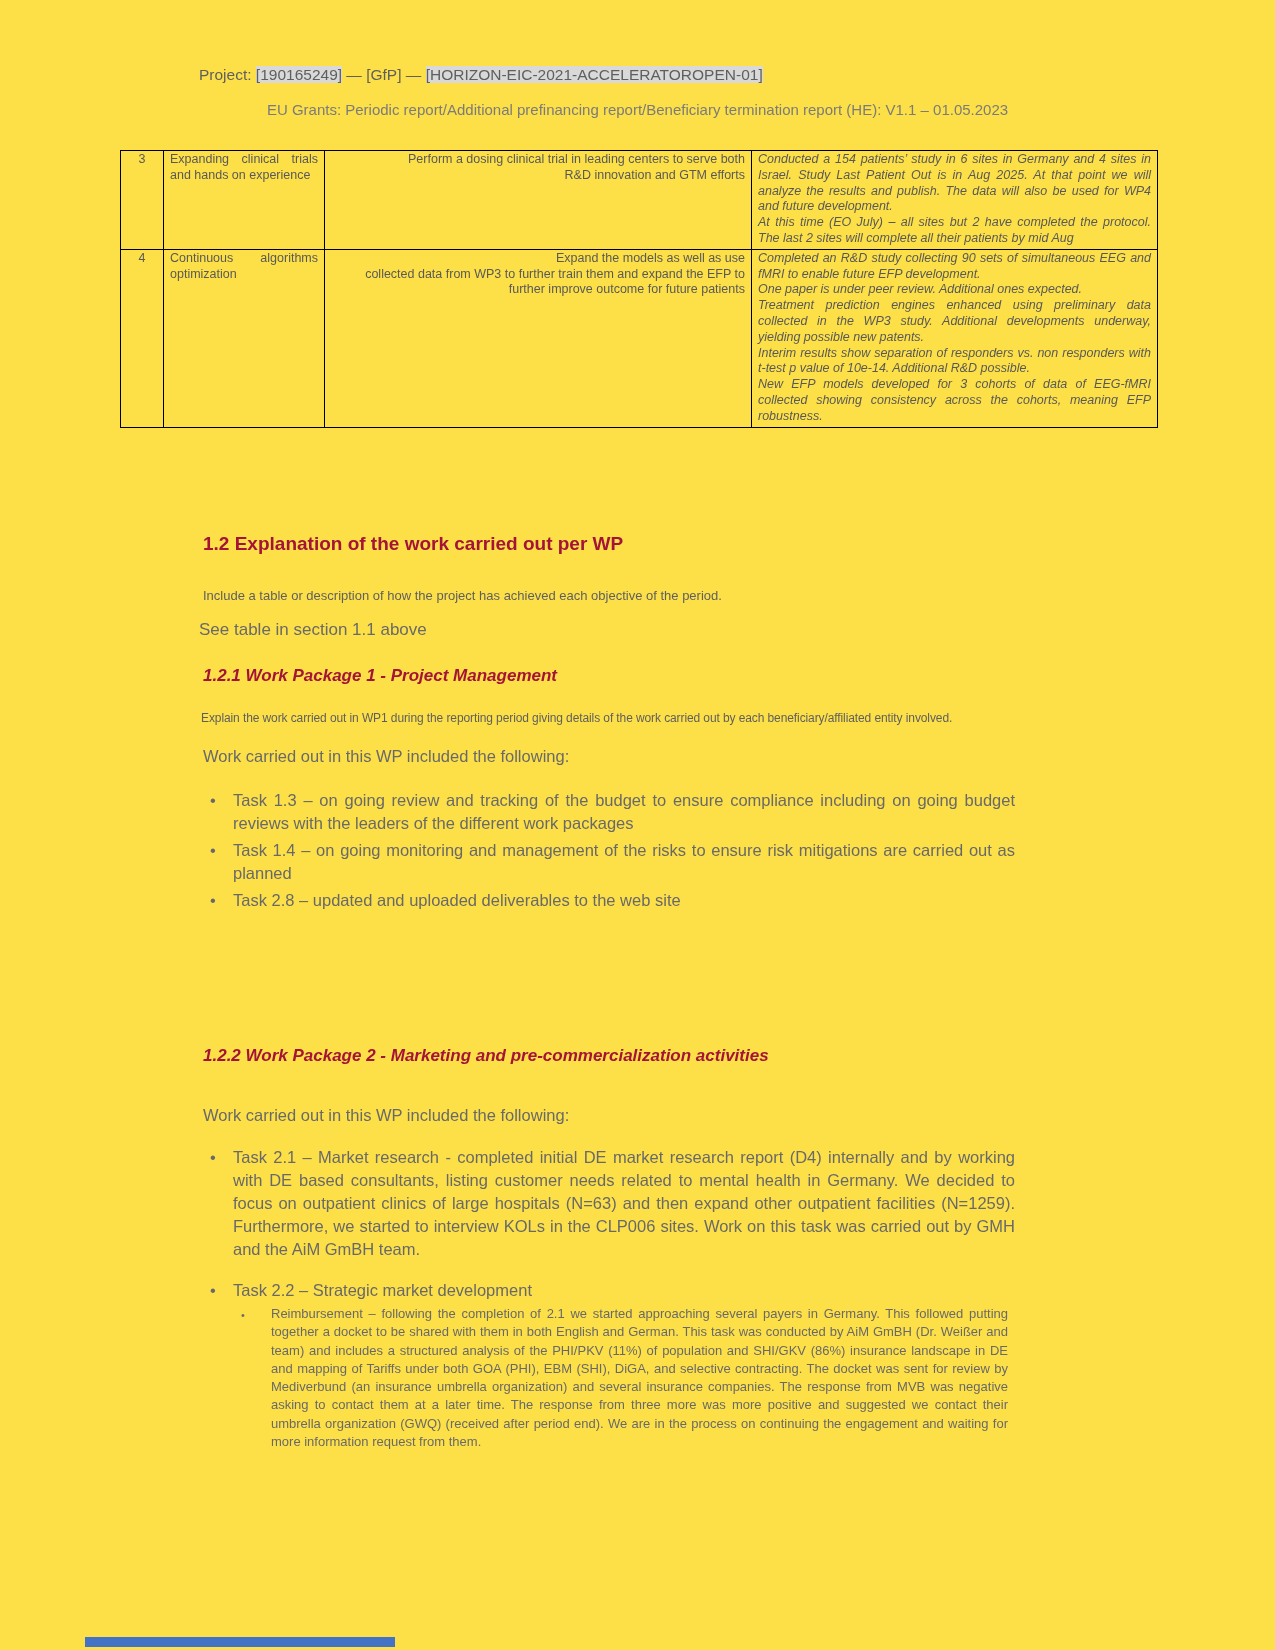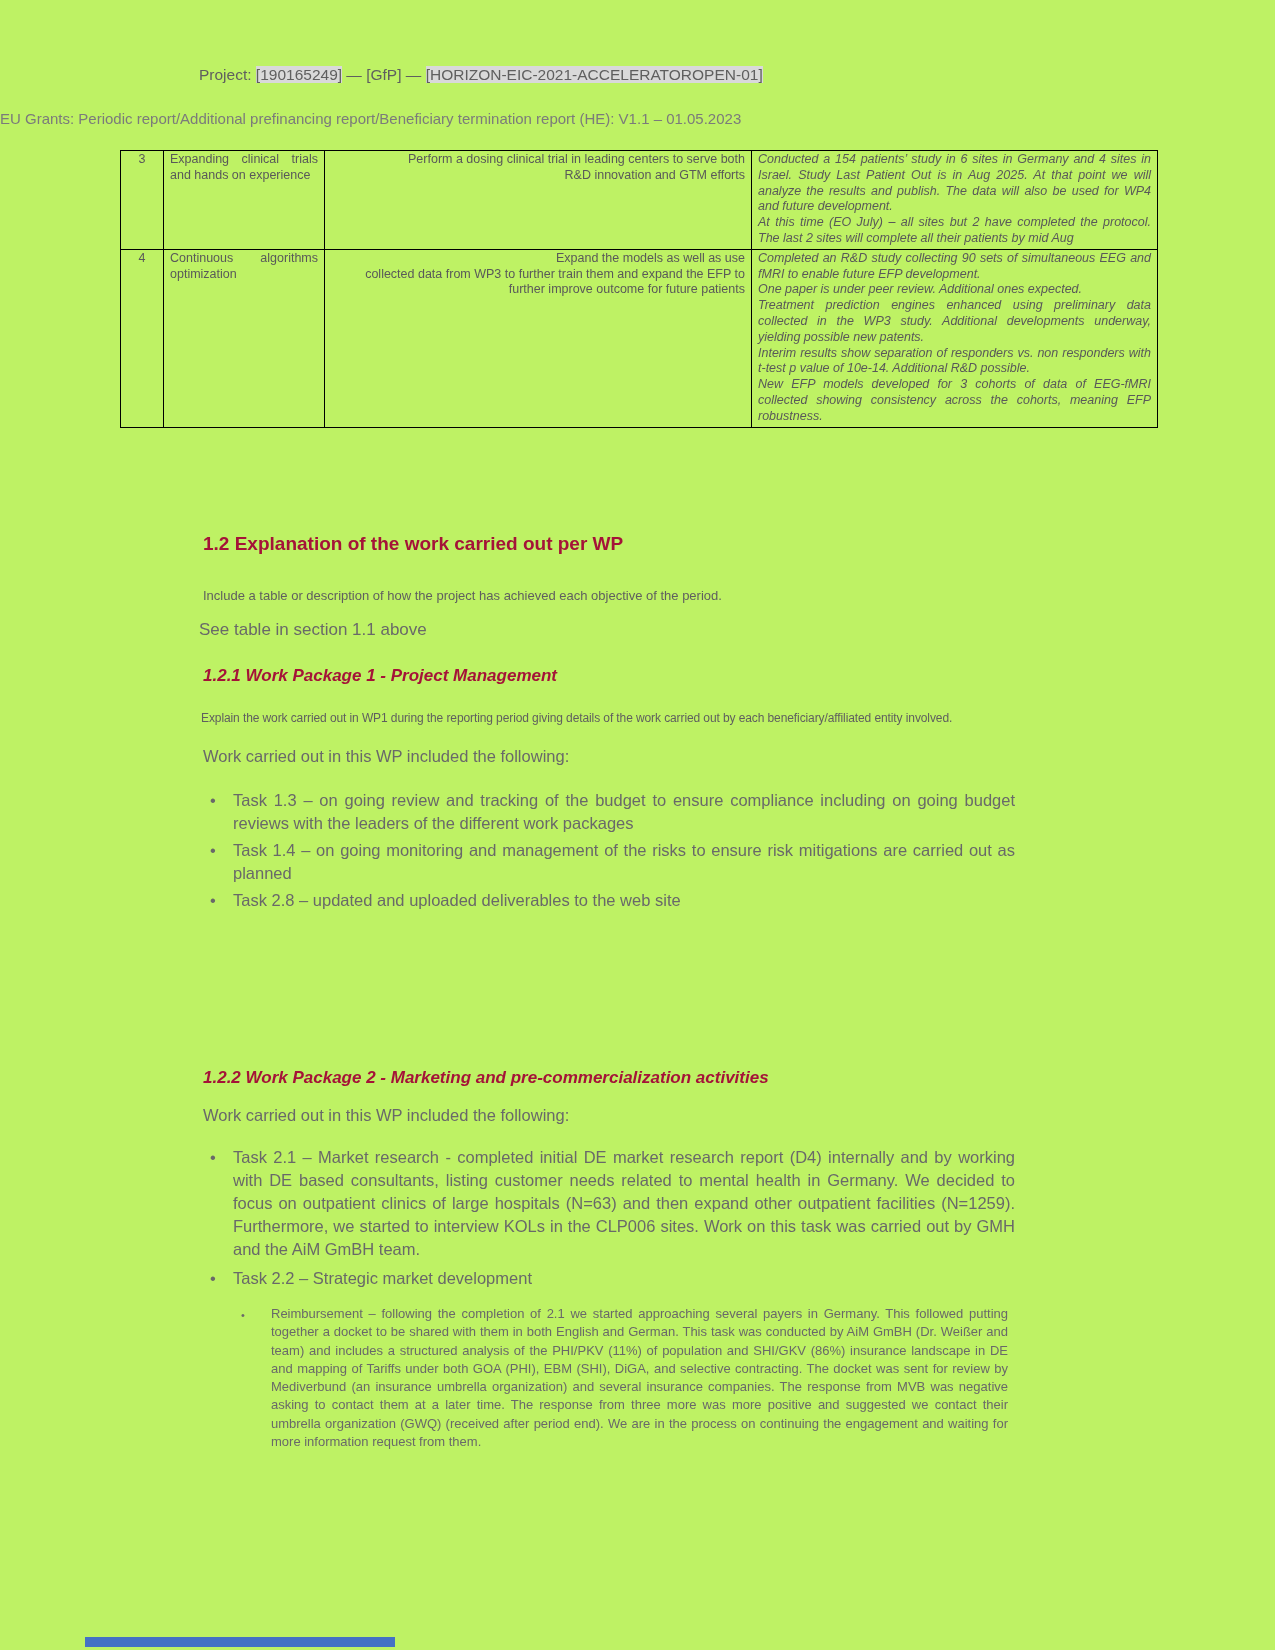--- a/index.html
+++ b/index.html
@@ -3,26 +3,26 @@
 <meta charset="utf-8">
 <style>
   :root{
     --heading-red:#A41338;
     --body-gray:#595959;
     --highlight-gray:#D9D9D9;
     --footer-blue:#4472C4;
   }
   html,body{margin:0;padding:0;background:#ffffff;}
   .page{
-    position:relative;width:1275px;height:1650px;background:#bef264;overflow:hidden;
+    position:relative;width:1275px;height:1650px;background:#fde047;overflow:hidden;
     font-family:"Liberation Sans", sans-serif;color:var(--body-gray);
   }
   .project-line{position:absolute;top:66px;left:199px;font-size:15.5px;color:#5f5f5f;white-space:nowrap;}
   .hl{background:var(--highlight-gray);}
-  .subtitle{position:absolute;top:110px;left:0;width:100%;text-align:left;font-size:15px;color:#7b7b7b;white-space:nowrap;}
+  .subtitle{position:absolute;top:101px;left:0;width:100%;text-align:center;font-size:15px;color:#7b7b7b;white-space:nowrap;}
 
   table.obj-table{
     position:absolute;top:150px;left:120px;width:1037px;
     border-collapse:collapse;table-layout:fixed;
     font-size:12.5px;line-height:15.8px;color:#595959;
   }
   table.obj-table td{border:1px solid #000;vertical-align:top;padding:1px 6px 2px 6px;overflow:hidden;}
   td.cell-num{text-align:center;padding-left:2px;padding-right:2px;}
   td.cell-objective{text-align:justify;}
   td.cell-planned{text-align:right;white-space:pre-line;}
@@ -35,24 +35,24 @@
   .see-table{position:absolute;left:199px;top:620px;font-size:17px;color:#696969;white-space:nowrap;text-align:right;}
   .h-sub{position:absolute;font-size:17px;font-weight:bold;font-style:italic;color:var(--heading-red);white-space:nowrap;}
   .h-121{left:203px;top:666px;}
   .note-121{position:absolute;left:201px;top:711px;font-size:12px;letter-spacing:-0.1px;color:#5f5f5f;white-space:nowrap;}
   .wp-intro{position:absolute;left:203px;font-size:16.5px;color:#696969;white-space:nowrap;}
   .wp1-intro{top:747px;}
   .task-list{position:absolute;left:203px;width:812px;font-size:16.5px;line-height:23px;color:#696969;}
   .wp1-list{top:789px;}
   .task-item{position:relative;padding-left:30px;text-align:justify;margin-bottom:4px;}
   .task-item::before{content:"\2022";position:absolute;left:7px;top:0;}
-  .h-122{left:203px;top:1068px;}
+  .h-122{left:203px;top:1046px;}
   .wp2-intro{top:1106px;}
   .wp2-list{top:1146px;}
-  .task-22{margin-top:6px;}
+  .task-22{margin-top:18px;}
   .sub-item{
     position:absolute;left:238px;top:1305px;width:770px;box-sizing:border-box;padding-left:33px;
     font-size:13px;line-height:18.3px;color:#696969;text-align:justify;
   }
   .sub-item::before{content:"\2022";position:absolute;left:3px;top:1px;font-size:11px;}
   .footer-bar{position:absolute;left:85px;top:1637px;width:310px;height:10px;background:var(--footer-blue);}
 </style>
 </head>
 <body>
 

